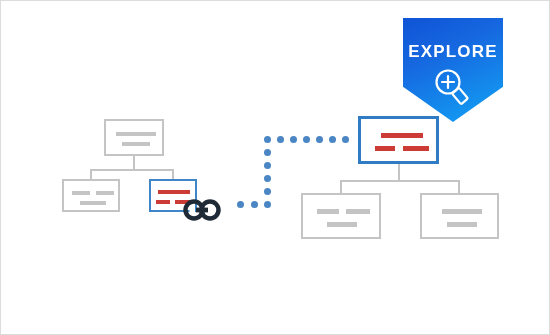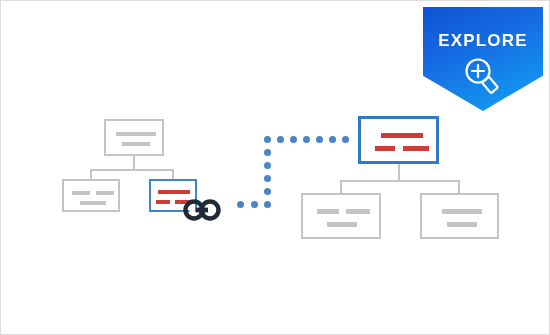--- a/index.html
+++ b/index.html
@@ -64,27 +64,26 @@
     left: 182px;
     top: 198px;
     width: 38px;
     height: 22px;
   }
 
   
   .banner {
     position: absolute;
     left: 402px;
-    top: 6px;
-    width: 120px;
+    top: 17px;
+    width: 100px;
     height: 104px;
     background: linear-gradient(155deg, #0f53d6 0%, #1668e0 35%, #12a4f5 100%);
     -webkit-clip-path: polygon(0 0, 100% 0, 100% 66%, 50% 100%, 0 66%);
     clip-path: polygon(0 0, 100% 0, 100% 66%, 50% 100%, 0 66%);
-    margin-left: 20px;
   }
   .banner-label {
     position: absolute;
     top: 24px;
     left: 0;
     width: 100%;
     text-align: center;
     color: #ffffff;
     font-size: 17px;
     font-weight: bold;

